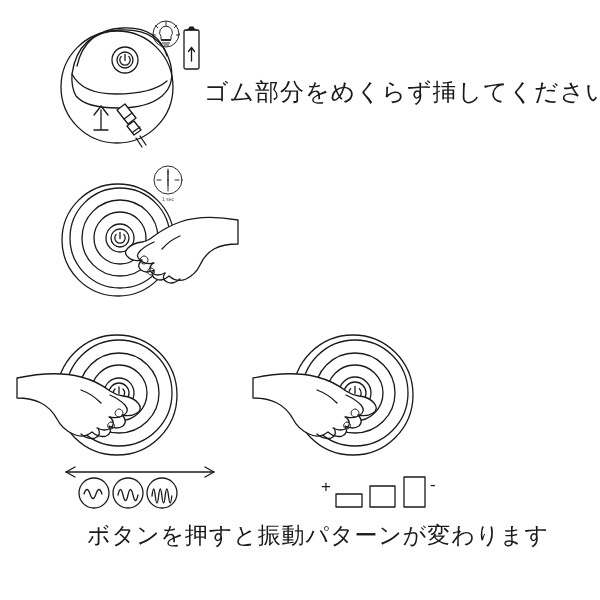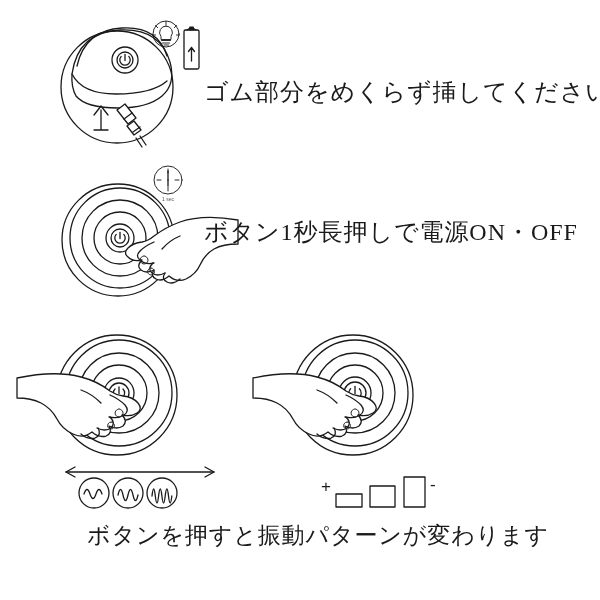--- a/index.html
+++ b/index.html
@@ -215,17 +215,16 @@
       <text x="5" y="16" font-size="17" fill="#1a1a1a" font-family="'Liberation Sans', sans-serif">+</text>
       <rect class="stroke" x="20" y="18" width="26" height="13"></rect>
       <rect class="stroke" x="54" y="10" width="25" height="21"></rect>
       <rect class="stroke" x="88" y="1" width="21" height="30"></rect>
       <text x="114" y="14" font-size="17" fill="#1a1a1a" font-family="'Liberation Sans', sans-serif">-</text>
     </svg>
   </div>
 
   <div class="caption" id="caption-1">ゴム部分をめくらず挿してください</div>
 
-  <div class="caption" id="caption-2">ボタン1秒長押しで電源ON・OFF</div>
 
   <div class="caption" id="caption-3">ボタンを押すと振動パターンが変わります</div>
 
 </div>
 
 </body></html>

